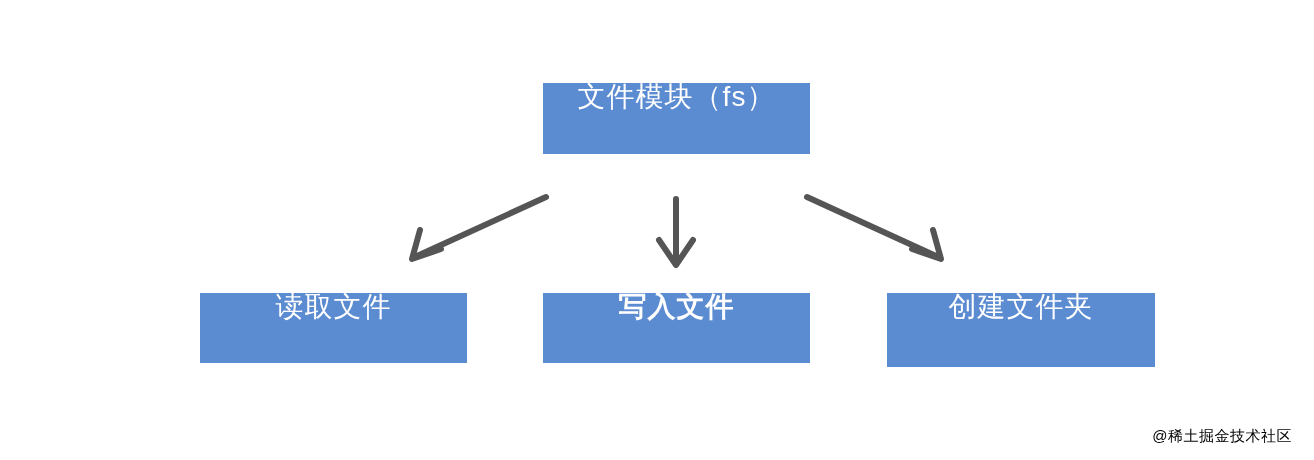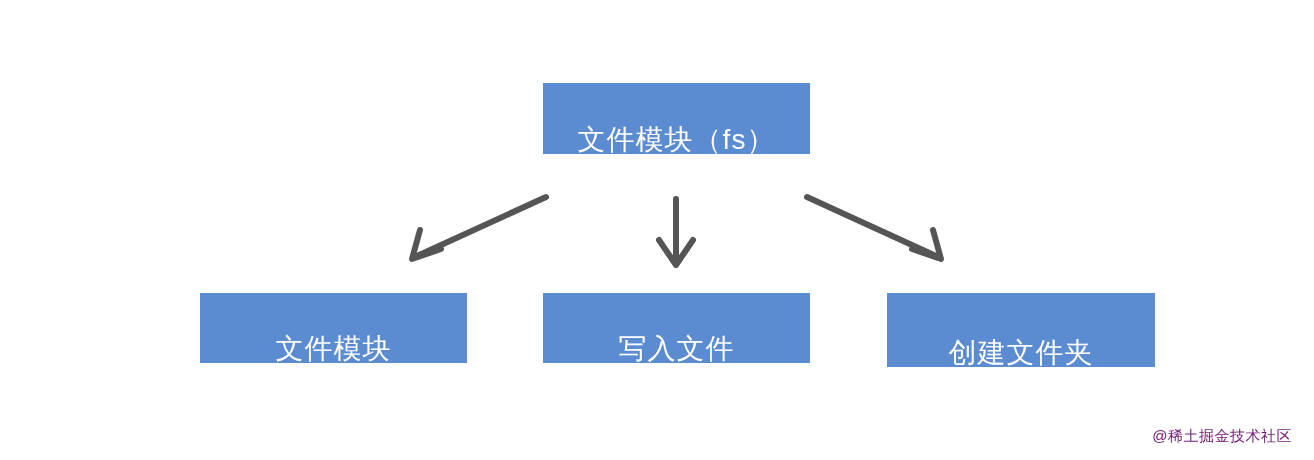--- a/index.html
+++ b/index.html
@@ -13,21 +13,21 @@
     height: 460px;
     background: #ffffff;
     overflow: hidden;
     font-family: "Liberation Sans", "DejaVu Sans", sans-serif;
   }
   .node {
     position: absolute;
     background: #5b8bd0;
     color: #ffffff;
     display: flex;
-    align-items: flex-end;
+    align-items: flex-start;
     justify-content: center;
     letter-spacing: 1px;
     box-sizing: border-box;
     user-select: none;
   }
   .node-label {
     font-size: 28px;
     line-height: 1;
     white-space: nowrap;
     color: #ffffff;
@@ -42,40 +42,41 @@
     left: 200px;
     top: 293px;
     width: 267px;
     height: 70px;
   }
   #node-write {
     left: 543px;
     top: 293px;
     width: 267px;
     height: 70px;
+    font-weight: bold;
   }
   #node-mkdir {
     left: 887px;
     top: 293px;
     width: 268px;
     height: 74px;
   }
   #edges {
     position: absolute;
     left: 0;
     top: 0;
     width: 1314px;
     height: 460px;
   }
   .watermark {
     position: absolute;
     right: 22px;
     bottom: 14px;
     font-size: 15px;
-    color: #701a75;
+    color: #000000;
     letter-spacing: 0.5px;
     white-space: nowrap;
     user-select: none;
   }
 </style>
 </head>
 <body>
 
 <div id="canvas">
 
@@ -97,21 +98,21 @@
         <polyline points="912,249 941,259 933,230"></polyline>
       </g>
     </g>
   </svg>
 
   <div class="node" id="node-root">
     <span class="node-label">文件模块（fs）</span>
   </div>
 
   <div class="node" id="node-read">
-    <span class="node-label">文件模块</span>
+    <span class="node-label">读取文件</span>
   </div>
 
   <div class="node" id="node-write">
     <span class="node-label">写入文件</span>
   </div>
 
   <div class="node" id="node-mkdir">
     <span class="node-label">创建文件夹</span>
   </div>
 

